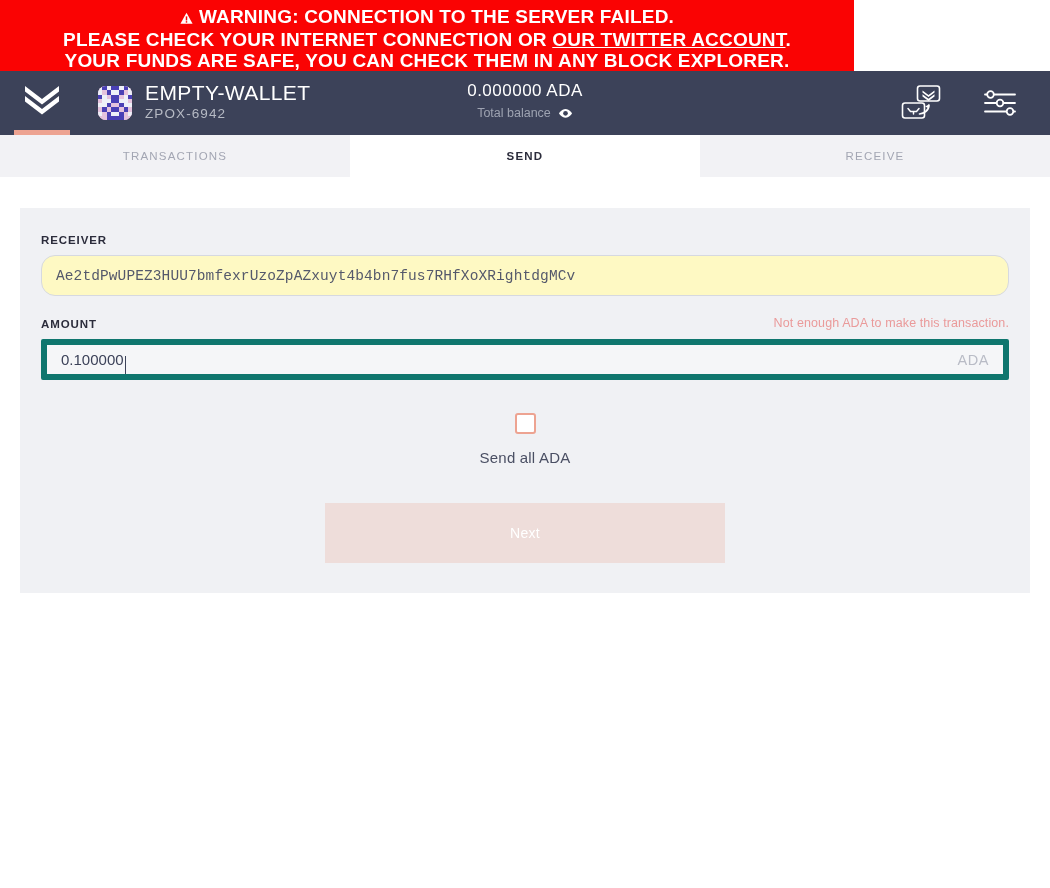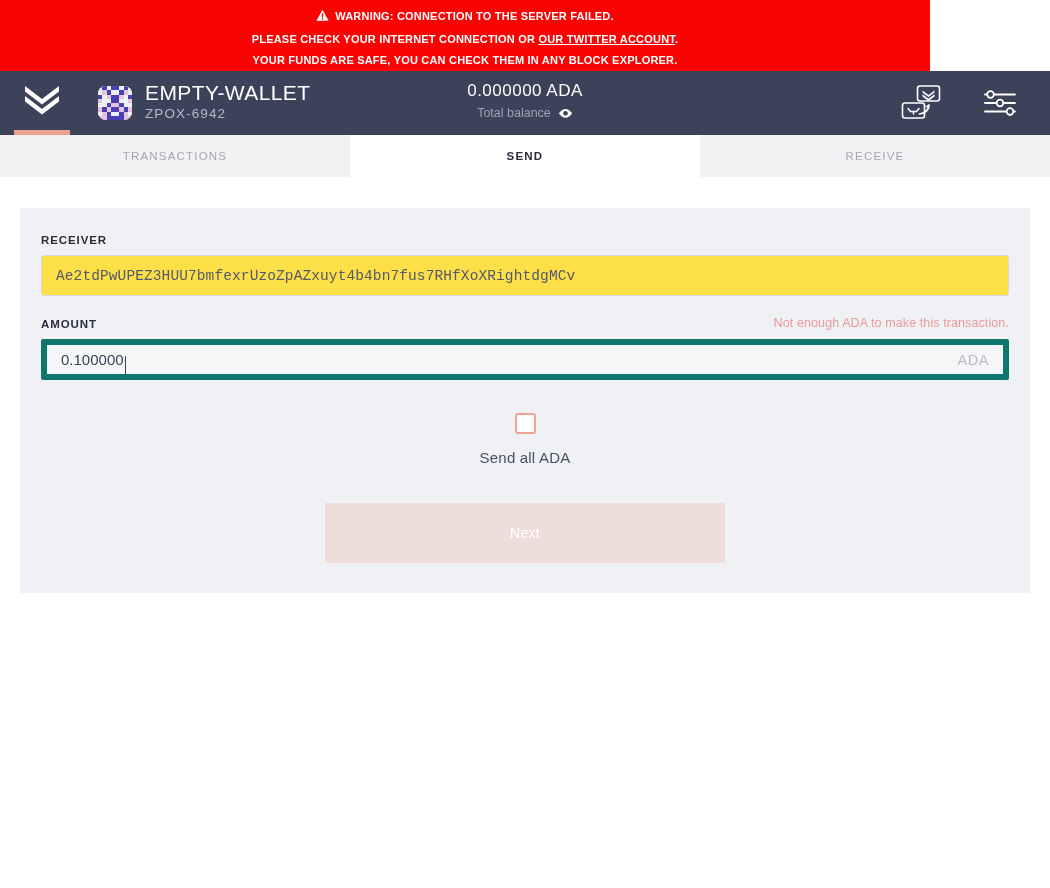--- a/index.html
+++ b/index.html
@@ -11,27 +11,27 @@
     height: 888px;
     background: #ffffff;
     font-family: "Liberation Sans", sans-serif;
     overflow: hidden;
   }
 
   
   .warning-bar {
     background: #fa0303;
     color: #ffffff;
-    width: 930px;
+    width: 854px;
     height: 71px;
     box-sizing: border-box;
     padding-top: 5px;
     text-align: center;
     font-weight: bold;
-    font-size: 11px;
+    font-size: 19px;
     letter-spacing: 0.2px;
     line-height: 21px;
     display: flex;
     flex-direction: column;
     justify-content: center;
     align-items: center;
   }
   .warning-line {
     display: block;
     white-space: nowrap;
@@ -195,23 +195,23 @@
   }
   .error-text {
     font-size: 12.5px;
     color: #ea9a9a;
     letter-spacing: 0.1px;
   }
   .text-input {
     width: 100%;
     box-sizing: border-box;
     height: 41px;
-    background: #fde047;
+    background: #fef9c3;
     border: 1px solid #d6d9e0;
-    border-radius: 3px;
+    border-radius: 14px;
     padding: 0 14px;
     font-family: "Liberation Mono", monospace;
     font-size: 14.5px;
     color: #55596b;
     letter-spacing: 0.1px;
     outline: none;
   }
   .field-block { margin-bottom: 20px; }
   .field-block:last-of-type { margin-bottom: 0; }
 

